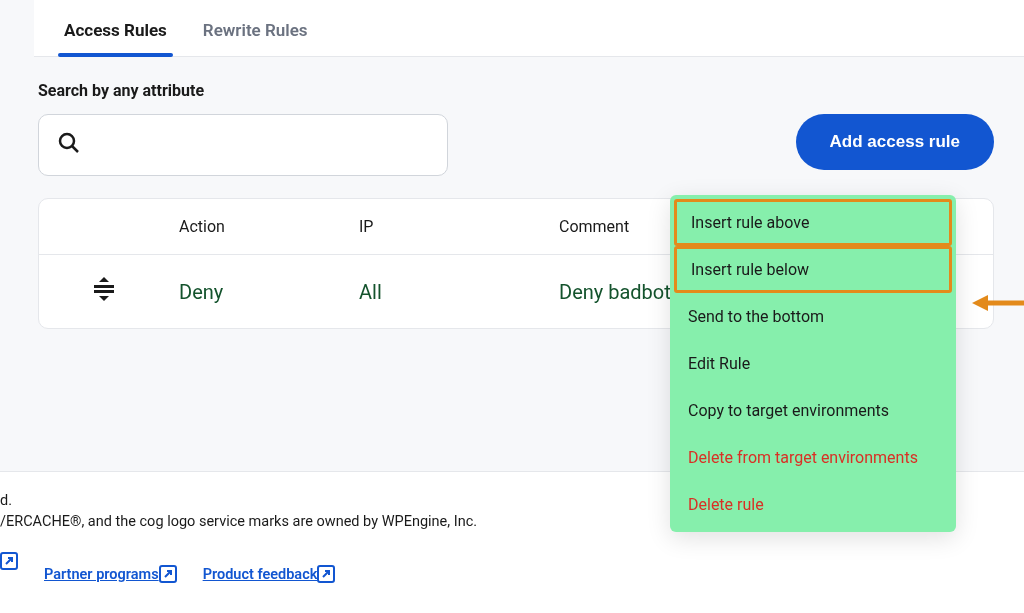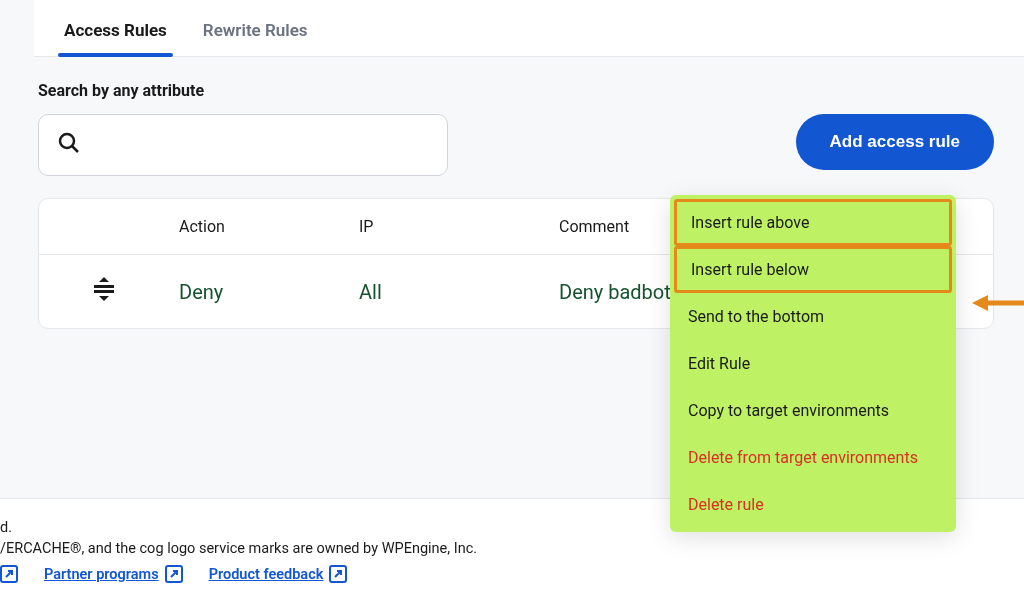--- a/index.html
+++ b/index.html
@@ -130,21 +130,21 @@
     .action-col { width: 180px; }
     .ip-col { width: 200px; }
     .comment-col { width: auto; }
     .menu-col { width: 80px; }
 
     .context-menu {
       position: absolute;
       top: 195px;
       left: 670px;
       width: 286px;
-      background: #bef264;
+      background: #86efac;
       border-radius: 6px;
       box-shadow: 0 6px 24px rgba(0,0,0,0.12);
       padding: 4px 0;
       z-index: 10;
     }
     .menu-item {
       padding: 14px 18px;
       font-size: 16px;
       color: #1a1a1a;
       cursor: pointer;
@@ -186,21 +186,21 @@
       display: flex;
       align-items: center;
       gap: 26px;
     }
     .footer-link {
       color: #1256d1;
       text-decoration: underline;
       font-weight: 600;
       display: inline-flex;
       align-items: center;
-      gap: 6px;
+      margin-top: 27px;
     }
     .ext-icon {
       display: inline-flex;
       border: 2px solid #1256d1;
       border-radius: 3px;
       width: 18px;
       height: 18px;
       align-items: center;
       justify-content: center;
     }

